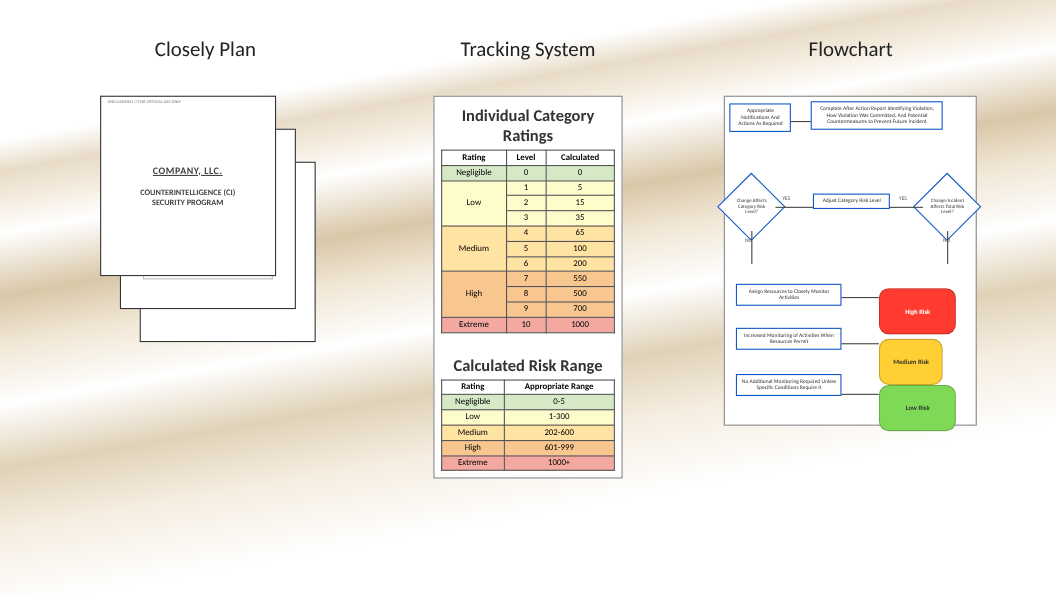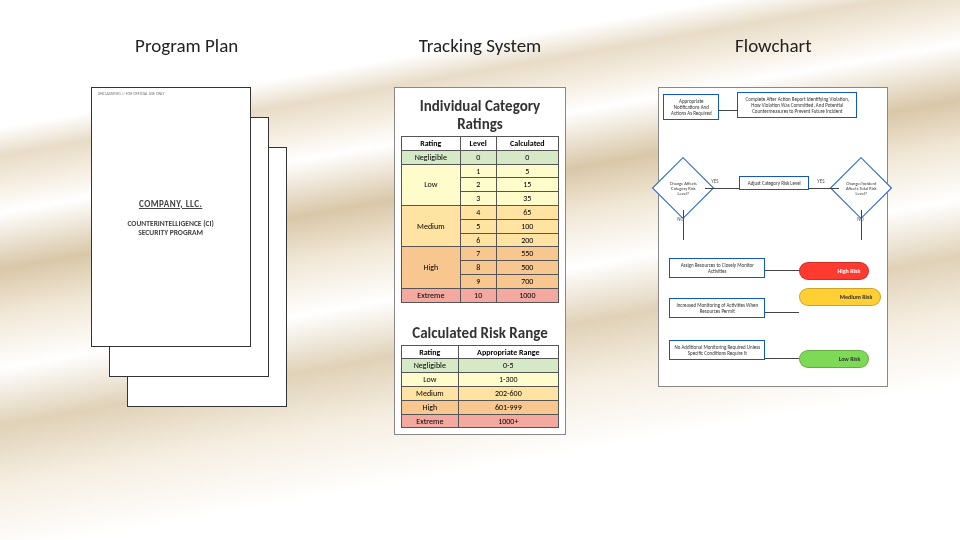--- a/index.html
+++ b/index.html
@@ -13,21 +13,21 @@
       #ffffff 100%);
   }
   .slide { width: 960px; height: 540px; position: relative; }
   .title { text-align: center; font-size: 28px; font-weight: bold; color: #222; padding-top: 18px; }
   .cols { display: flex; justify-content: space-around; margin-top: 34px; padding: 0 40px; }
   .col { flex: 1; text-align: center; }
   .col-h { font-size: 19px; color: #222; margin-bottom: 30px; }
 
   
   .doc-stack { position: relative; width: 200px; height: 290px; margin: 0 auto; }
-  .page { position: absolute; width: 160px; height: 260px; background: #fff; border: 1px solid #333; padding: 20px; font-size: 5px; color: #444; text-align: left; }
+  .page { position: absolute; width: 160px; height: 164px; background: #fff; border: 1px solid #333; padding: 20px; font-size: 5px; color: #444; text-align: left; }
   .page.back { left: 40px; top: 60px; }
   .page.mid  { left: 22px; top: 30px; }
   .page.front{ left: 4px;  top: 0; text-align: center; display:flex; flex-direction:column; justify-content:center; align-items:center; gap:10px;}
   .page .hdr { position:absolute; top:3px; left:6px; right:6px; display:flex; justify-content:space-between; font-size:4px; color:#777;}
   .page .body-lines { margin-top: 18px; line-height: 1.3; font-size:4.5px; color:#555;}
   .page.mid .para { margin-top:14px; border:1px solid #bbb; height:24px; }
   .page.mid .para2 { margin-top:8px; border:1px solid #bbb; height:18px; }
   .front-company { font-size:9px; font-weight:bold; text-decoration: underline; letter-spacing:0.5px;}
   .front-t2 { font-size:7.5px; font-weight:bold; }
 
@@ -40,37 +40,37 @@
   .neg { background:#d6e9c7; } .low { background:#fffccc; }
   .med { background:#ffe3a3; } .high { background:#f7c78f; } .ext { background:#f4a9a0;padding-left:36px; }
   .spacer { height:18px; }
 
   
   .fc-wrap { width: 230px; height: 300px; margin: 0 auto; border:1px solid #888; background:#fff; position:relative; font-size:5px; color:#333; }
   .box { position:absolute; border:1.5px solid #1158c7; background:#fff; padding:3px; text-align:center; font-size:5px;}
   .diamond { position:absolute; width:44px; height:44px; }
   .diamond .d { width:100%; height:100%; transform: rotate(45deg); border:1.5px solid #1158c7; background:#fff;}
   .diamond .dt { position:absolute; inset:0; display:flex; align-items:center; justify-content:center; text-align:center; font-size:4.5px; padding:4px;}
-  .pill { position:absolute; border-radius:9px; padding:4px 8px; font-size:6px; font-weight:bold; text-align:right; border:1px solid rgba(0,0,0,.2);}
+  .pill { position:absolute; border-radius:9px; padding:16px 8px; font-size:6px; font-weight:bold; text-align:center; border:1px solid rgba(0,0,0,.2);}
   .arr { position:absolute; background:#444; }
   .arr.h { height:1px;} .arr.v { width:1px;}
   .lbl { position:absolute; font-size:5px; color:#555;}
   .risk-high { background:#ff3b30; color:#fff;}
   .risk-med  { background:#ffcf33; color:#333;}
   .risk-low  { background:#7ed957; color:#333;}
 </style>
 </head>
 <body>
 
 <div class="slide">
 
   <div class="cols">
 
     <div class="col">
-      <div class="col-h">Program Plan</div>
+      <div class="col-h">Closely Plan</div>
       <div class="doc-stack">
         <div class="page back">
           <div class="hdr">
               <span>UNCLASSIFIED // FOR OFFICIAL USE ONLY</span>
             </div>
           <div class="body-lines">Additional security responsibilities listed throughout this guide. Guidelines discussed herein are subject to revision and change.</div>
           <div class="body-lines">Program offices coordinate with corporate security to ensure compliance with policies, procedures, and program needs.</div>
         </div>
         <div class="page mid">
           <div class="hdr">
@@ -214,21 +214,21 @@
         <div class="arr h" style="left:46px; top:100px; width:34px;"></div>
         <div class="arr h" style="left:150px; top:100px; width:30px;"></div>
         <div class="arr v" style="left:24px; top:122px; height:30px;"></div>
         <div class="arr v" style="left:202px; top:122px; height:30px;"></div>
 
         <div class="box" style="left:10px; top:170px; width:96px;">Assign Resources to Closely Monitor Activities</div>
         <div class="pill risk-high" style="left:140px; top:174px; width:70px;">High Risk</div>
         <div class="arr h" style="left:106px; top:182px; width:34px;"></div>
 
         <div class="box" style="left:10px; top:210px; width:96px;">Increased Monitoring of Activities When Resources Permit</div>
-        <div class="pill risk-med" style="left:140px; top:200px; width:82px;">Medium Risk</div>
+        <div class="pill risk-med" style="left:140px; top:220px; width:58px;">Medium Risk</div>
         <div class="arr h" style="left:106px; top:224px; width:34px;"></div>
 
         <div class="box" style="left:10px; top:252px; width:96px;">No Additional Monitoring Required Unless Specific Conditions Require It</div>
         <div class="pill risk-low" style="left:140px; top:262px; width:70px;">Low Risk</div>
         <div class="arr h" style="left:106px; top:270px; width:34px;"></div>
       </div>
     </div>
 
   </div>
 </div>

